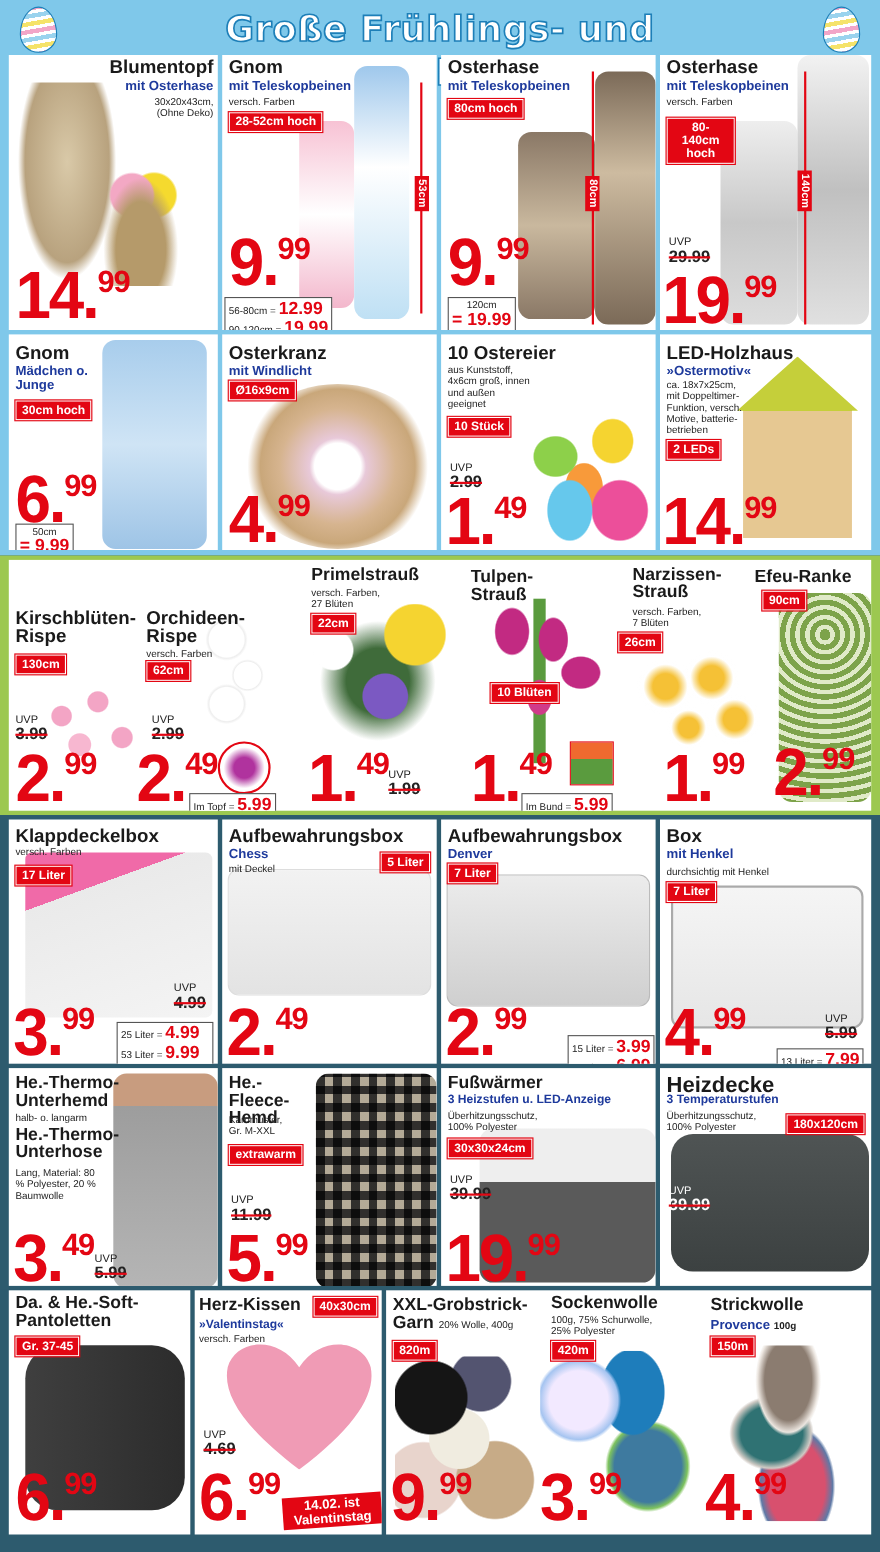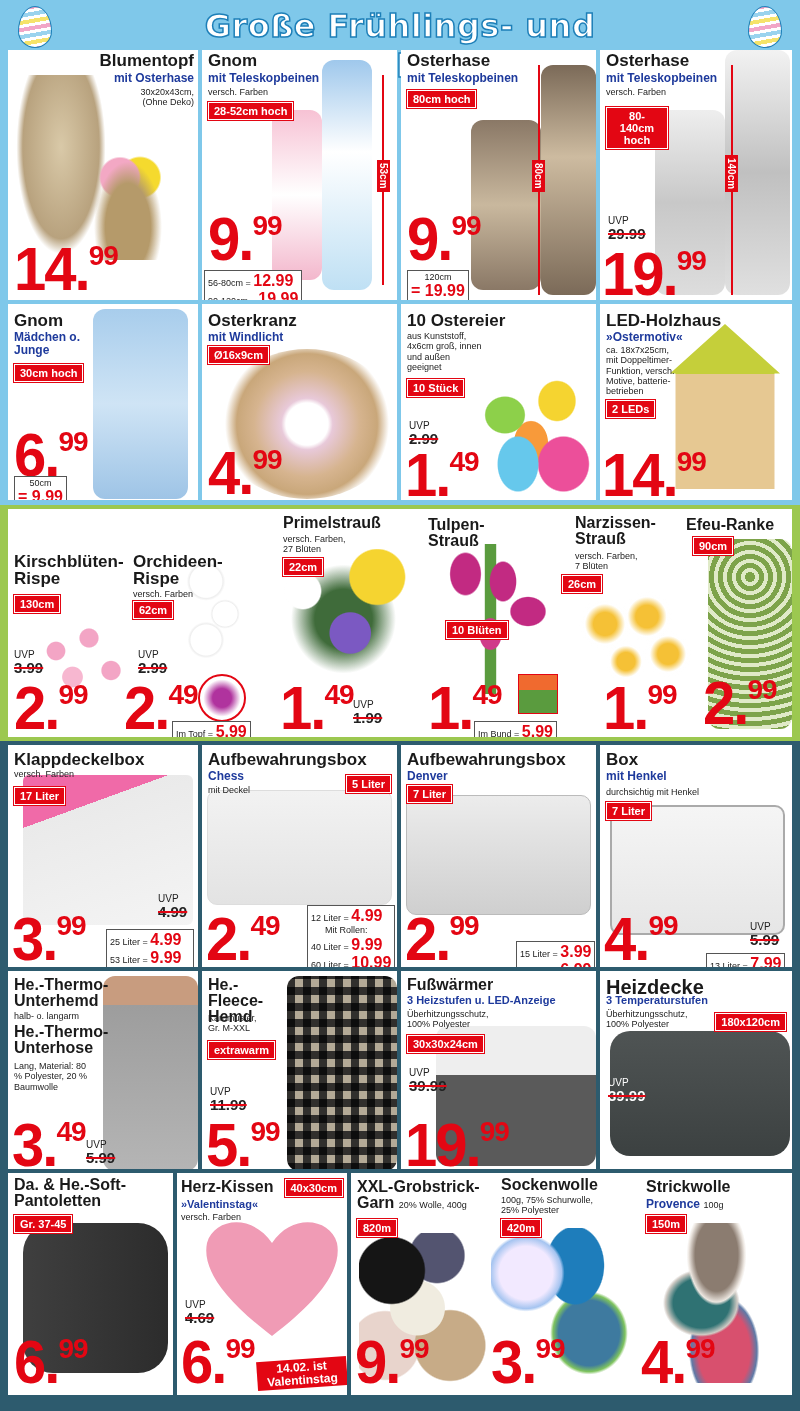--- a/index.html
+++ b/index.html
@@ -186,27 +186,20 @@
     </div>
   </div>
 
   <div class="card" style="left:202px;top:4px;width:195px;height:222px">
     <div class="img" style="left:5px;top:45px;width:185px;height:115px;border-radius:10px;background:linear-gradient(#f2f2f2,#e3e3e3);border:1px solid #ddd"></div>
     <div class="t" style="left:6px;top:6px;font-size:17px">Aufbewahrungsbox</div>
     <div class="s" style="left:6px;top:25px;font-size:12px">Chess</div>
     <div class="d" style="left:6px;top:40px">mit Deckel</div>
     <div class="tag" style="right:6px;top:30px">5 Liter</div>
     <div class="price" style="left:4px;top:165px"><span class="m">2.</span><span class="c">49</span></div>
-    <div class="box" style="left:105px;top:160px">
-      <div><span>12 Liter =</span> <b>4.99</b></div>
-      <div style="padding-left:14px">Mit Rollen:</div>
-      <div><span>40 Liter =</span> <b>9.99</b></div>
-      <div><span>60 Liter =</span> <b>10.99</b></div>
-      <div><span>80 Liter =</span> <b>12.99</b></div>
-    </div>
   </div>
 
   <div class="card" style="left:401px;top:4px;width:195px;height:222px">
     <div class="img" style="left:5px;top:50px;width:185px;height:120px;border-radius:10px;background:linear-gradient(#ececec,#cfcfcf);border:1px solid #bbb"></div>
     <div class="t" style="left:6px;top:6px;font-size:17px">Aufbewahrungsbox</div>
     <div class="s" style="left:6px;top:25px;font-size:12px">Denver</div>
     <div class="tag" style="left:6px;top:40px">7 Liter</div>
     <div class="price" style="left:4px;top:165px"><span class="m">2.</span><span class="c">99</span></div>
     <div class="box" style="left:115px;top:196px">
       <div><span>15 Liter =</span> <b>3.99</b></div>
@@ -288,17 +281,17 @@
     <div class="price" style="left:4px;top:160px"><span class="m">9.</span><span class="c">99</span></div>
 
     <div class="img" style="left:140px;top:55px;width:140px;height:150px;background:radial-gradient(ellipse at 25% 30%,#f2e9ff 18%,#a5c4f0 24%,transparent 26%),radial-gradient(ellipse at 60% 25%,#1e7dbb 24%,transparent 25%),radial-gradient(ellipse at 70% 70%,#3e7a9f 22%,#7ec35e 26%,transparent 28%)"></div>
     <div class="t" style="left:150px;top:4px;font-size:16px"><span>Sockenwolle</span></div>
     <div class="d" style="left:150px;top:22px;width:110px">100g, 75% Schurwolle, 25% Polyester</div>
     <div class="tag" style="left:150px;top:46px">420m</div>
     <div class="price" style="left:140px;top:160px"><span class="m">3.</span><span class="c">99</span></div>
 
     <div class="img" style="left:290px;top:50px;width:151px;height:160px;background:radial-gradient(ellipse at 50% 20%,#8b7c70 20%,#ece6e0 26%,transparent 28%),radial-gradient(ellipse at 40% 50%,#2f7273 22%,#cfcac4 28%,transparent 30%),radial-gradient(ellipse at 55% 80%,#d8506e 22%,#5e79a6 28%,transparent 30%)"></div>
     <div class="t" style="left:295px;top:6px;font-size:16px"><span>Strickwolle</span></div>
-    <div class="s" style="left:295px;top:25px;font-size:12px"><span>Provence</span> <span style="font-size:9px;font-weight:normal;color:#222">100g</span></div>
+    <div class="s" style="left:295px;top:25px;font-size:12px"><span>Provence</span> <span style="font-size:9px;font-weight:bold;color:#222">100g</span></div>
     <div class="tag" style="left:295px;top:42px">150m</div>
     <div class="price" style="left:290px;top:160px"><span class="m">4.</span><span class="c">99</span></div>
   </div>
 </div>
 
 </body></html>

